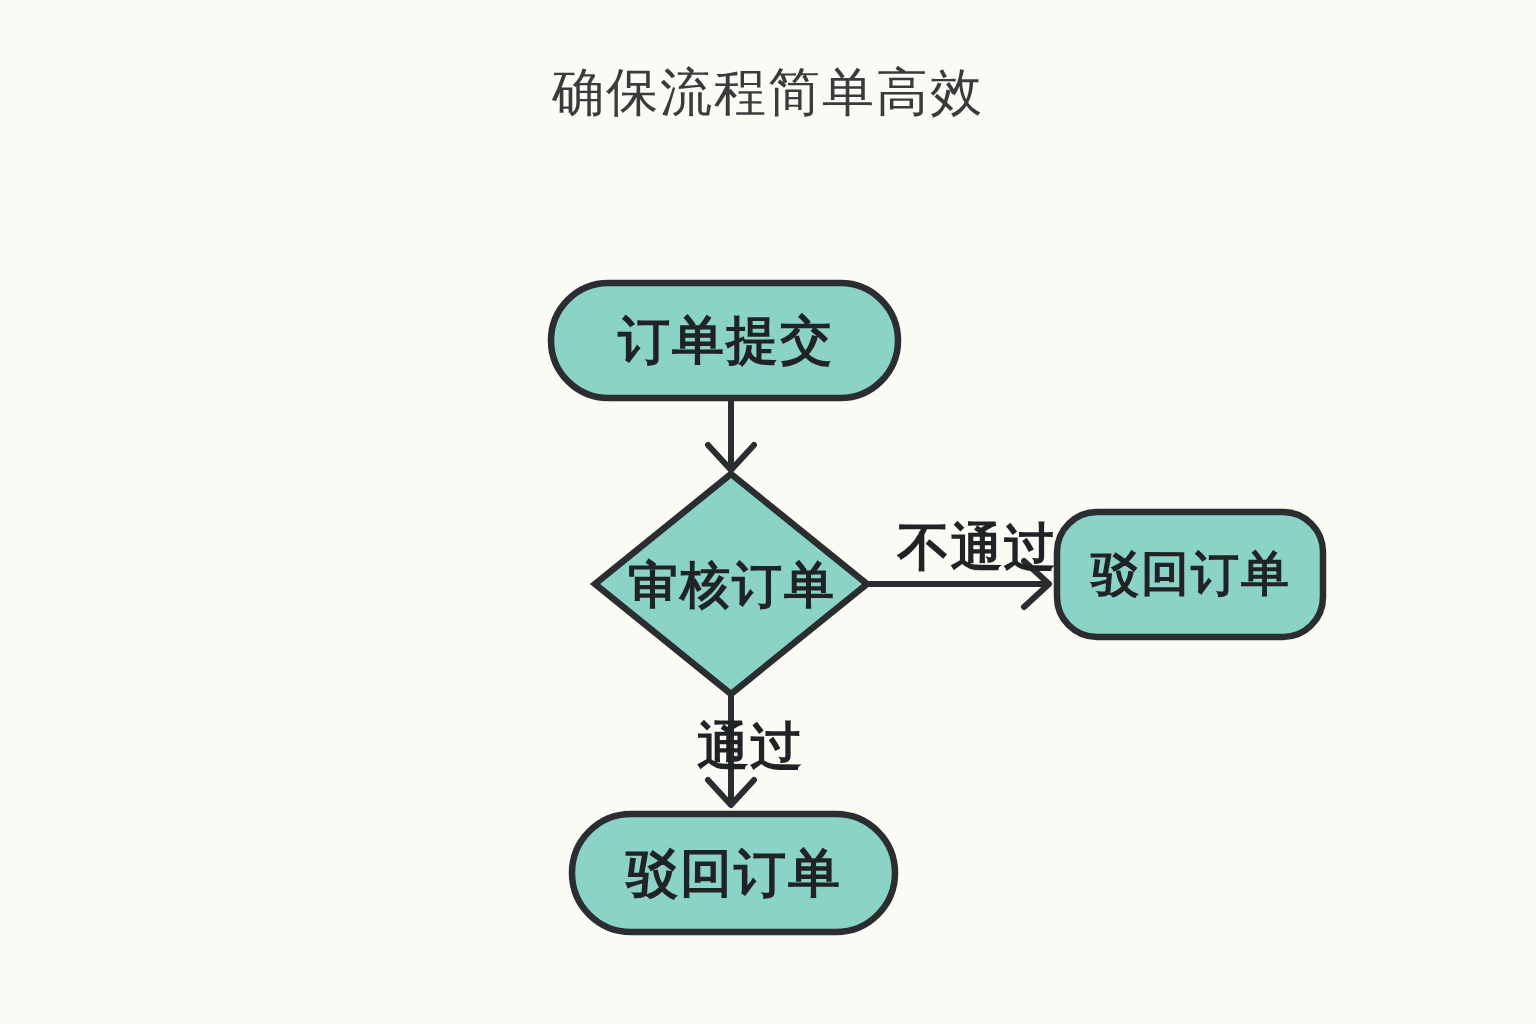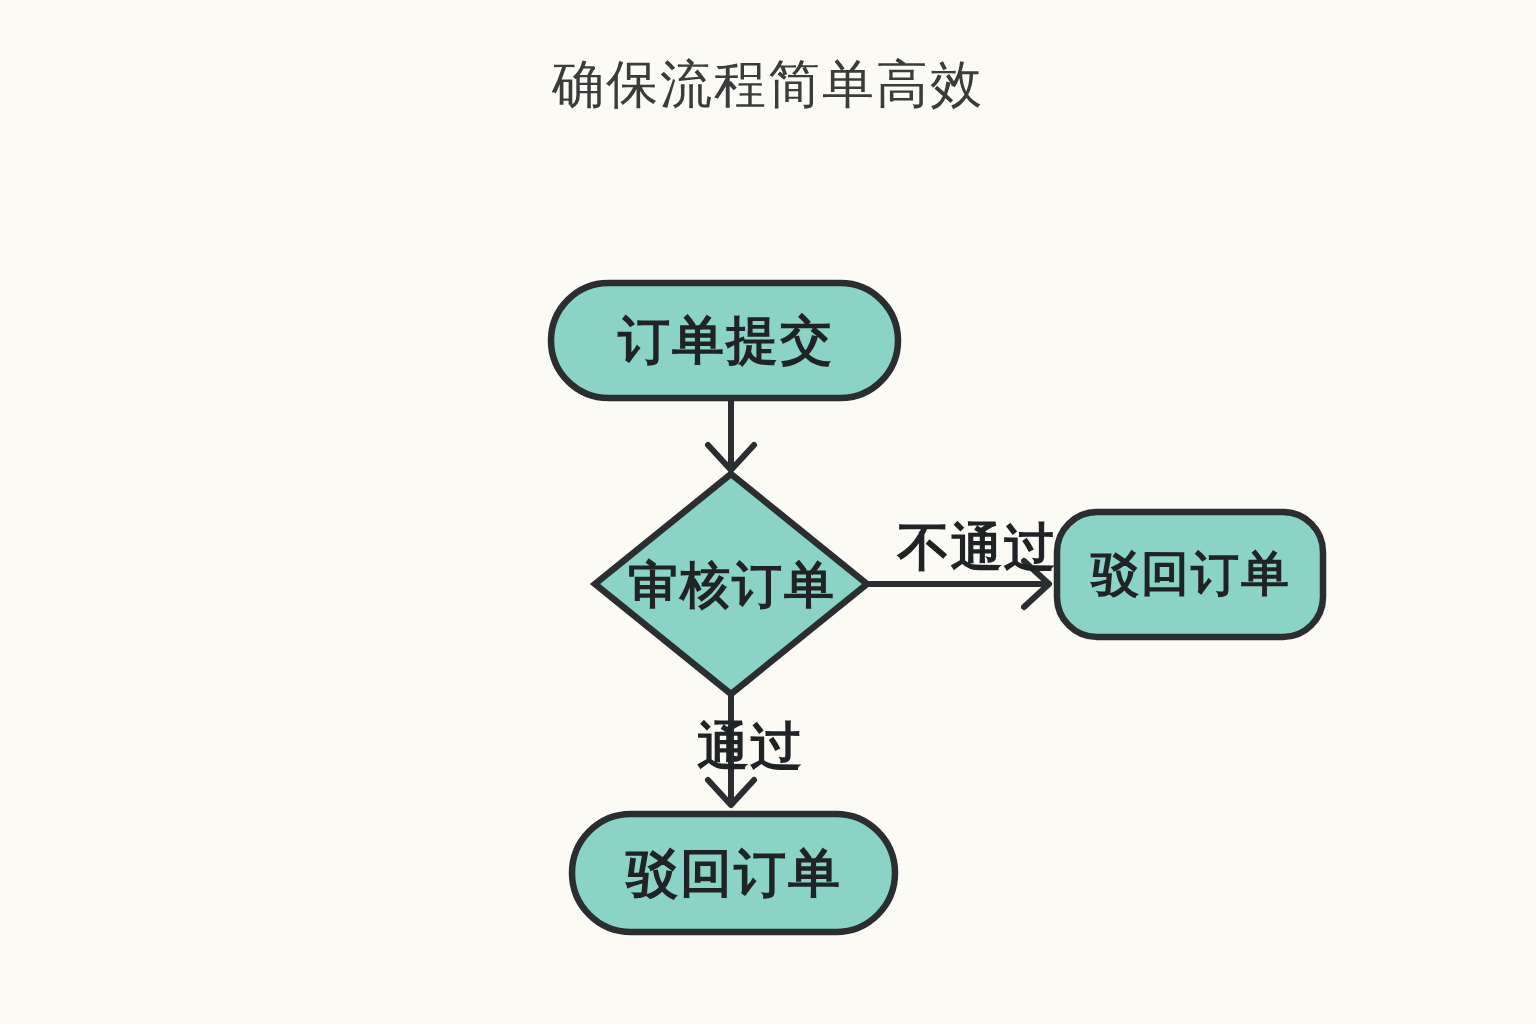--- a/index.html
+++ b/index.html
@@ -28,21 +28,21 @@
     text-align: center;
   }
   .title {
     font-size: 92px;
     font-weight: 900;
     line-height: 1.18;
     color: var(--text);
     letter-spacing: 1px;
   }
   .subtitle {
-    margin-top: 10px;
+    margin-top: 18px;
     font-size: 52px;
     font-weight: 500;
     color: var(--subtitle);
     letter-spacing: 2px;
   }
   .diagram-svg {
     position: absolute;
     left: 0; top: 0;
     width: 1536px; height: 1024px;
   }

